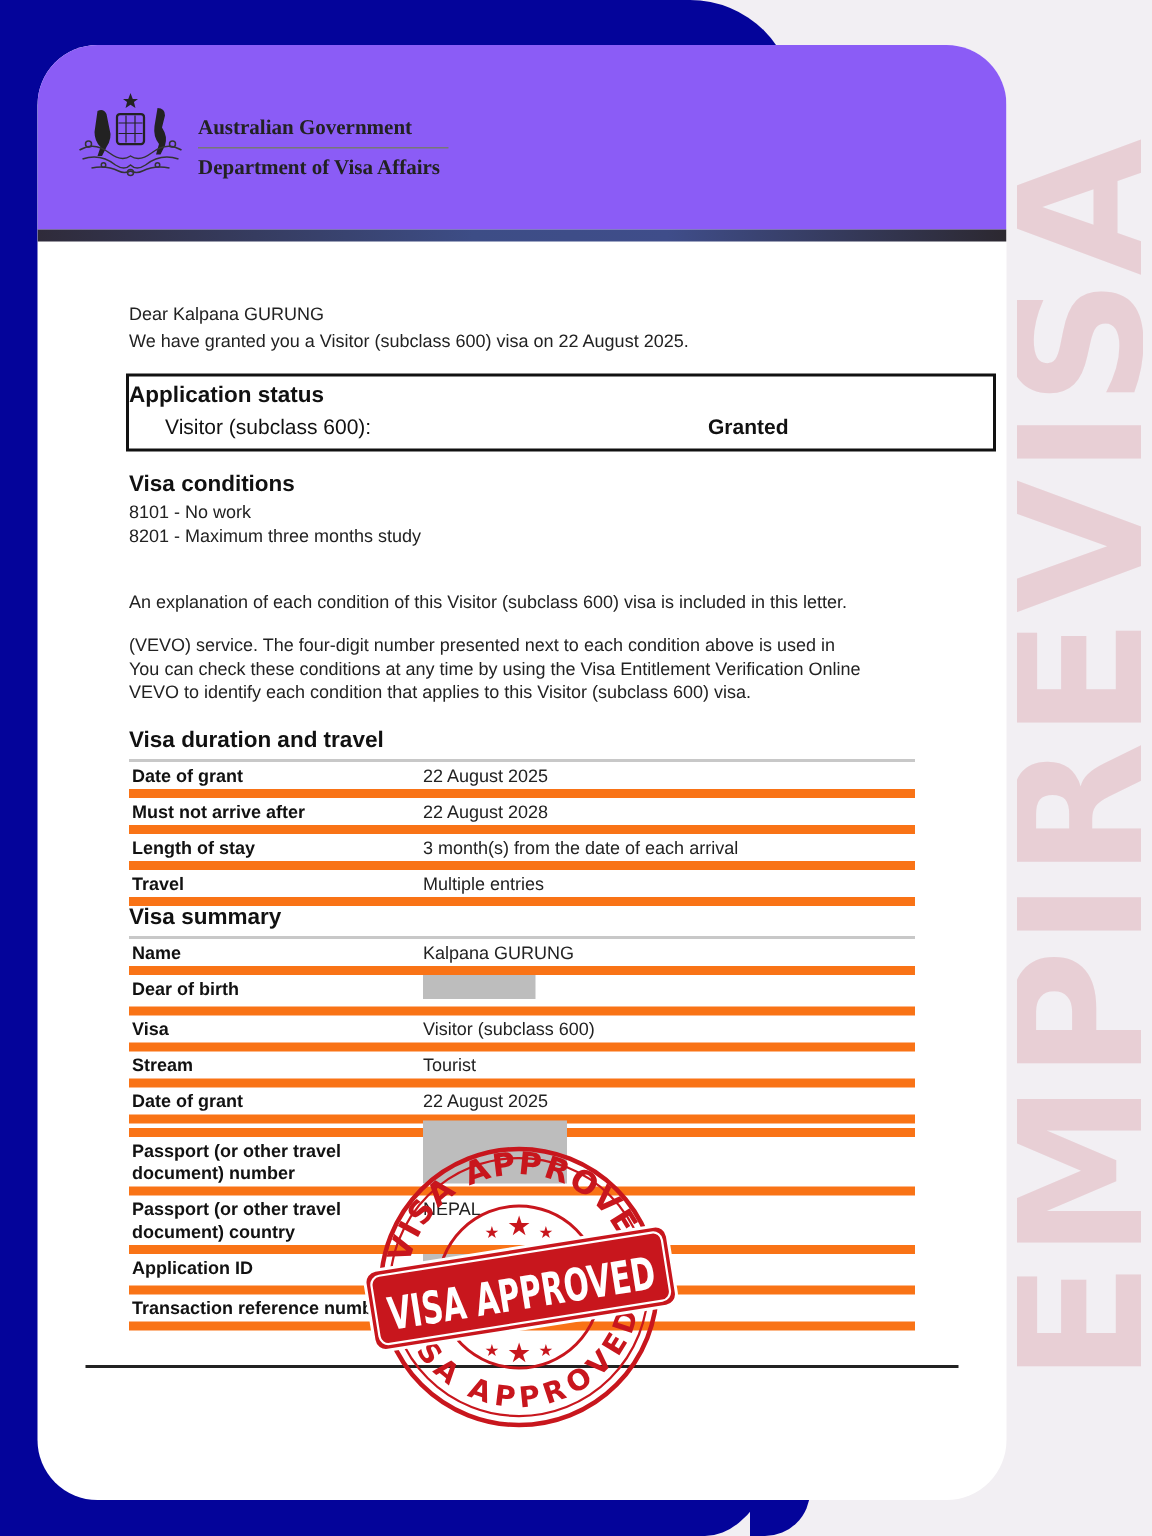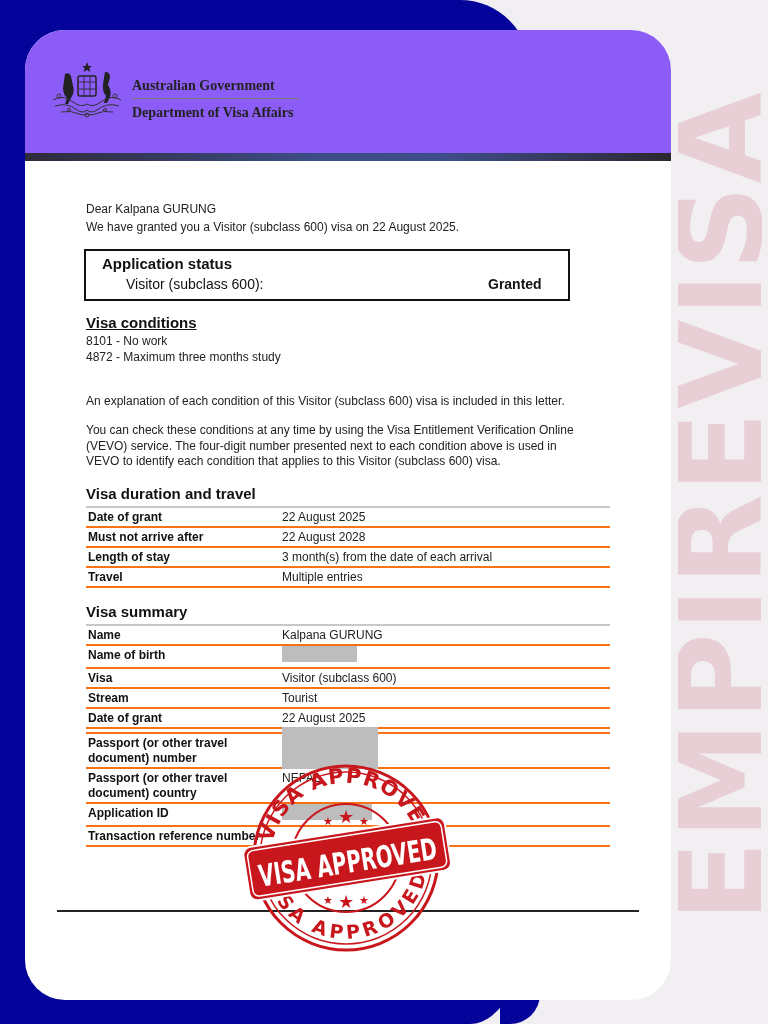--- a/index.html
+++ b/index.html
@@ -83,37 +83,37 @@
     width: 646px; height: 8px;
     background: linear-gradient(90deg, #2f2b3a 0%, #3d4d86 45%, #3f4d8a 65%, #2c2830 100%);
   }
   .body {
     position: absolute; left: 61px; top: 160px; width: 524px;
     font-size: 12px; color: #222;
   }
   .p { position: absolute; left: 0; white-space: nowrap; font-size: 12px; }
   .status-box {
     position: absolute; left: -2px; top: 59px;
-    width: 486px; height: 52px;
+    width: 580px; height: 52px;
     border: 2px solid #111;
-    padding: 2px 16px;
+    padding: 2px 0;
   }
   .status-title { font-weight: bold; font-size: 15px; color: #111; line-height: 21px; }
   .status-row { font-size: 14px; line-height: 21px; color: #111; position: relative; margin-left: 24px; }
   .status-value { position: absolute; left: 362px; top: 0; font-weight: bold; }
   .section-title {
     position: absolute; left: 0; font-weight: bold; font-size: 15px; color: #111;
   }
   .cond-list { position: absolute; left: 0; top: 144px; line-height: 15.5px; font-size: 12px; }
   .table {
     position: absolute; left: 0; width: 524px;
     border-top: 2px solid #c8c8c8;
   }
   .row {
-    display: flex; border-bottom: 2px solid #f97316;
+    display: flex; border-bottom: 6px solid #f97316;
     font-size: 12px; line-height: 15px;
   }
   .row .k { width: 196px; font-weight: bold; padding: 2px 2px 1px 2px; color: #111; }
   .row .v { flex: 1; padding: 2px 0 1px 0; color: #222; }
   .redact { display: inline-block; background: #bdbdbd; }
   .bottom-rule {
     position: absolute; left: 32px; top: 880px;
     width: 582px; height: 2px; background: #222;
   }
   .stamp {
@@ -162,29 +162,29 @@
     <div class="p" style="top:30px;">We have granted you a Visitor (subclass 600) visa on 22 August 2025.</div>
 
     <div class="status-box">
       <div class="status-title">Application status</div>
       <div class="status-row">
         <span>Visitor (subclass 600):</span>
         <span class="status-value">Granted</span>
       </div>
     </div>
 
-    <div class="section-title" style="top:124px;text-decoration:underline;">Visa conditions</div>
+    <div class="section-title" style="top:124px;">Visa conditions</div>
     <div class="cond-list">
       <div>8101 - No work</div>
-      <div>4872 - Maximum three months study</div>
+      <div>8201 - Maximum three months study</div>
     </div>
     <div class="p" style="top:204px;">An explanation of each condition of this Visitor (subclass 600) visa is included in this letter.</div>
     <div class="p" style="top:233px; line-height:15.5px;">
+      <div>(VEVO) service. The four-digit number presented next to each condition above is used in</div>
       <div>You can check these conditions at any time by using the Visa Entitlement Verification Online</div>
-      <div>(VEVO) service. The four-digit number presented next to each condition above is used in</div>
       <div>VEVO to identify each condition that applies to this Visitor (subclass 600) visa.</div>
     </div>
 
     <div class="section-title" style="top:295px;">Visa duration and travel</div>
     <div class="table" style="top:316px;">
       <div class="row">
           <div class="k">Date of grant</div>
           <div class="v">22 August 2025</div>
         </div>
       <div class="row">
@@ -201,21 +201,21 @@
         </div>
     </div>
 
     <div class="section-title" style="top:413px;">Visa summary</div>
     <div class="table" style="top:434px;">
       <div class="row">
           <div class="k">Name</div>
           <div class="v">Kalpana GURUNG</div>
         </div>
       <div class="row">
-          <div class="k">Name of birth</div>
+          <div class="k">Dear of birth</div>
           <div class="v"><span class="redact" style="width:75px;height:16px;margin-top:-2px;"></span></div>
         </div>
       <div class="row">
           <div class="k">Visa</div>
           <div class="v">Visitor (subclass 600)</div>
         </div>
       <div class="row">
           <div class="k">Stream</div>
           <div class="v">Tourist</div>
         </div>

